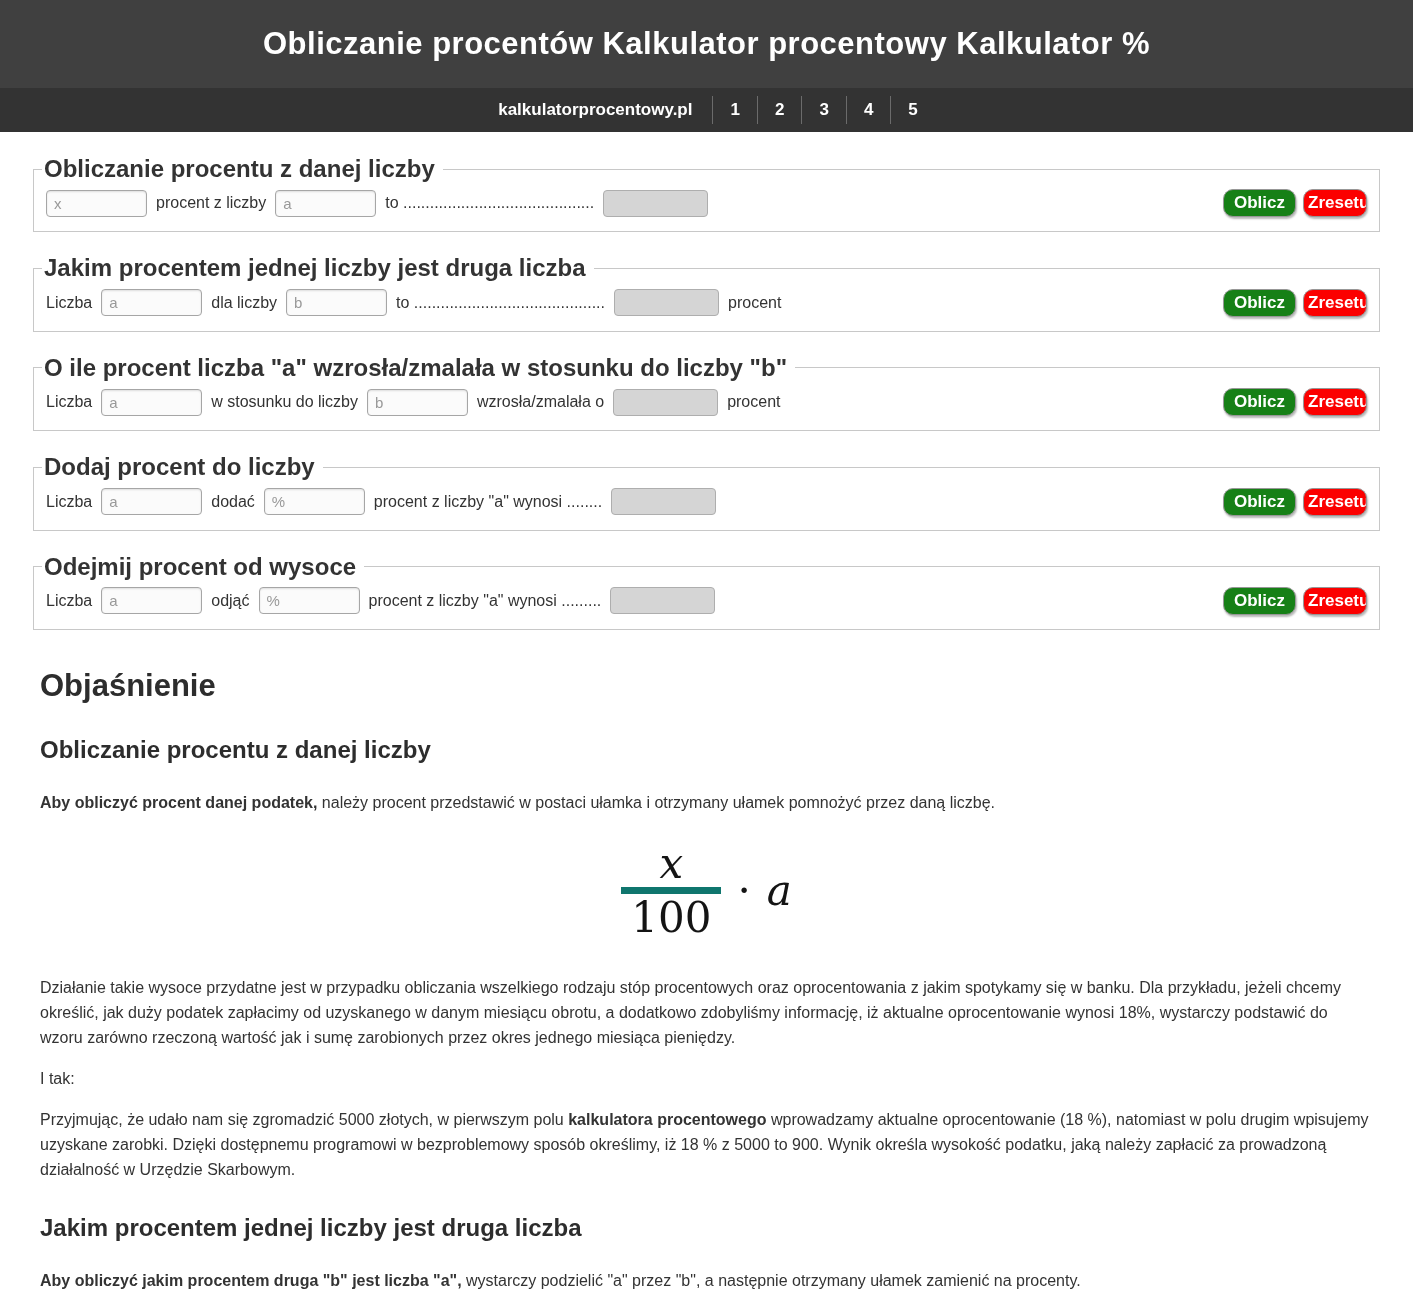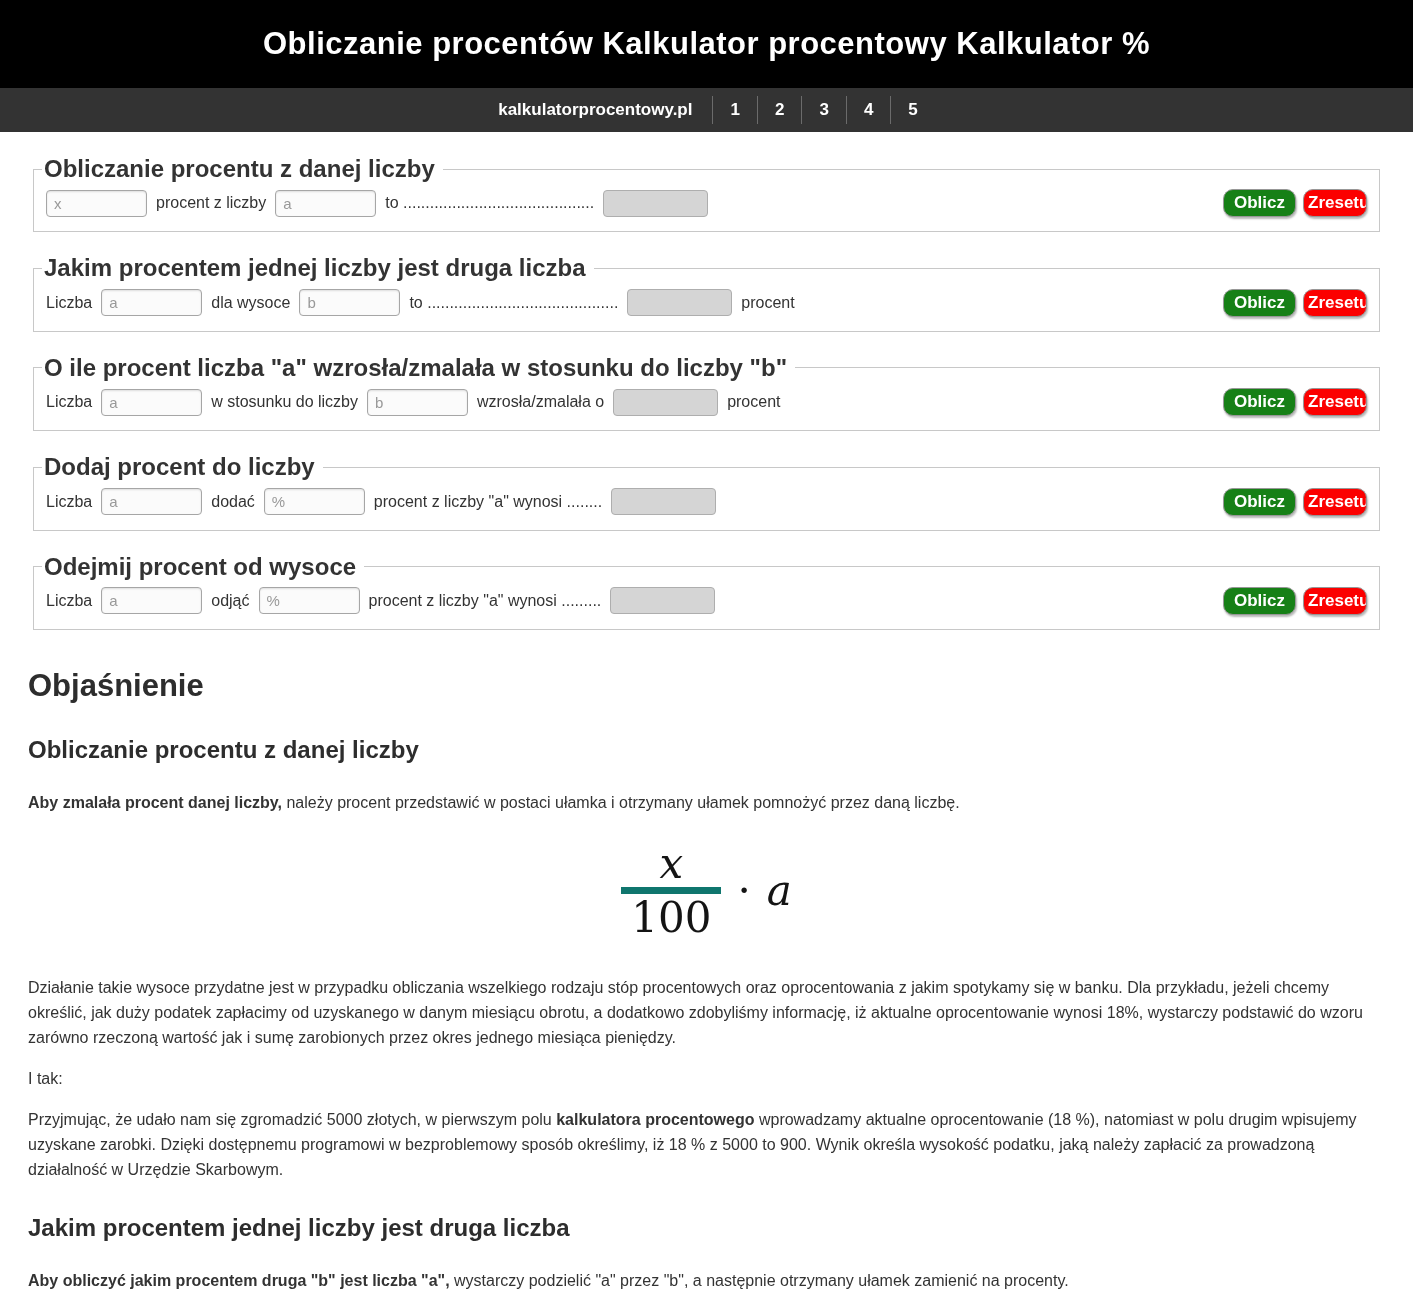--- a/index.html
+++ b/index.html
@@ -6,21 +6,21 @@
   html, body { margin: 0; padding: 0; }
   body {
     width: 1413px; height: 1300px; overflow: hidden;
     background: #ffffff;
     font-family: "Liberation Sans", sans-serif;
     color: #333;
   }
 
   
   .site-header {
-    background: #000000; height: 88px;
+    background: #404040; height: 88px;
     display: flex; align-items: center; justify-content: center;
   }
   .site-header .title {
     margin: 0; color: #ffffff; font-size: 31px; font-weight: bold;
     letter-spacing: 0.5px;
   }
 
   
   .site-nav {
     background: #333333; height: 44px;
@@ -64,21 +64,21 @@
     border: 1px solid #979797; border-radius: 10px; height: 28px;
     box-shadow: 1px 2px 2px #b9b9b9; cursor: pointer; line-height: 24px;
   }
   .btn.green { background: #168016; padding: 0 10px; }
   .btn.red {
     background: #fb0000; width: 64px; overflow: hidden;
     text-align: left; padding: 0 0 0 4px; white-space: nowrap;
   }
 
   
-  .article { padding: 0 28px; }
+  .article { padding: 0 40px; }
   .article h1 {
     font-size: 31px; font-weight: bold; color: #2d2d2d;
     margin: 38px 0 14px 0;
   }
   .article h2 {
     font-size: 24px; font-weight: bold; color: #2d2d2d;
     margin: 32px 0 26px 0;
   }
   .article p { font-size: 16px; line-height: 25px; margin: 16px 0; }
   .article p .lead { font-weight: bold; }
@@ -126,21 +126,21 @@
         <button class="btn red">Zresetuj</button>
       </span>
     </div>
   </fieldset>
 
   <fieldset class="calc">
     <legend>Jakim procentem jednej liczby jest druga liczba</legend>
     <div class="calc-row">
       <span>Liczba</span>
       <input class="field" type="text" placeholder="a" style="">
-      <span>dla wysoce</span>
+      <span>dla liczby</span>
       <input class="field" type="text" placeholder="b" style="">
       <span>to ...........................................</span>
       <input class="field result" type="text" disabled="" style="">
       <span>procent</span>
       <span class="btns">
         <button class="btn green">Oblicz</button>
         <button class="btn red">Zresetuj</button>
       </span>
     </div>
   </fieldset>
@@ -195,21 +195,21 @@
   </fieldset>
 
 </section>
 
 <article class="article">
 
   <h1>Objaśnienie</h1>
 
   <h2>Obliczanie procentu z danej liczby</h2>
 
-  <p><span class="lead">Aby zmalała procent danej liczby,</span><span> należy procent przedstawić w postaci ułamka i otrzymany ułamek pomnożyć przez daną liczbę.</span></p>
+  <p><span class="lead">Aby obliczyć procent danej podatek,</span><span> należy procent przedstawić w postaci ułamka i otrzymany ułamek pomnożyć przez daną liczbę.</span></p>
 
   <div class="formula">
     <span class="formula-inner">
       <span class="frac">
         <span class="num var">x</span>
         <span class="den">100</span>
       </span>
       <span class="mult">·</span>
       <span class="var">a</span>
     </span>

